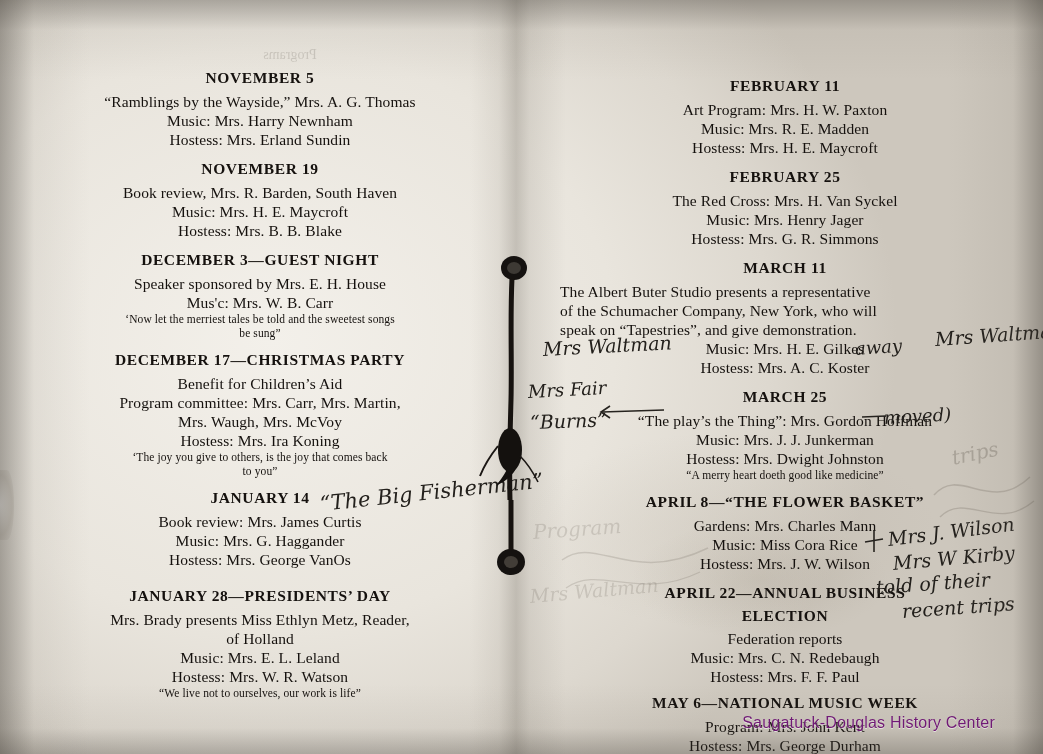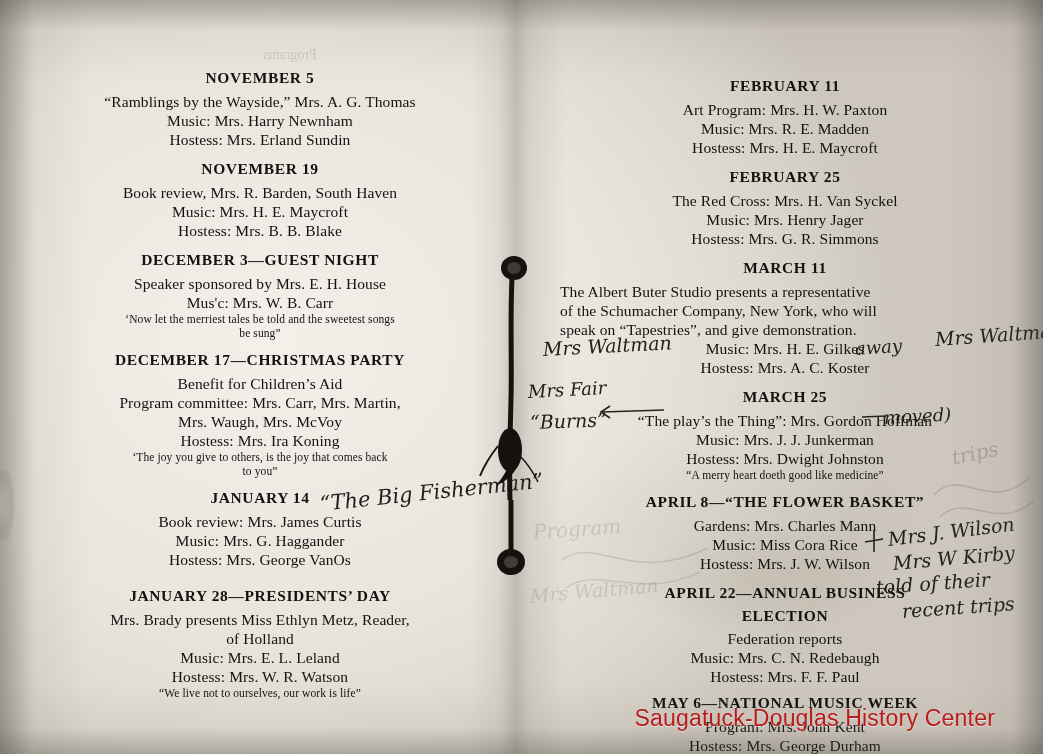--- a/index.html
+++ b/index.html
@@ -108,22 +108,22 @@
   }
   .hand.faint { opacity: 0.30; color: #5a5248; }
   .hand.faintest { opacity: 0.18; color: #5a5248; }
   
   #blot { position: absolute; left: 470px; top: 250px; width: 90px; height: 350px; pointer-events:none; }
   #watermark {
     position: absolute;
     right: 48px;
     bottom: 22px;
     font-family: "Liberation Sans", sans-serif;
-    font-size: 23px;
-    color: #b91c1c;
+    font-size: 16px;
+    color: #701a75;
     letter-spacing: 0.2px;
     text-shadow: 0 1px 0 rgba(255,255,255,0.55);
   }
   #edge-left {
     position: absolute;
     left: 0; top: 470px;
     width: 14px; height: 70px;
     background: radial-gradient(ellipse at left center, #f7f5f1 0%, #d9d4cb 60%, rgba(200,195,186,0) 100%);
     border-radius: 0 50% 50% 0;
     pointer-events: none;

